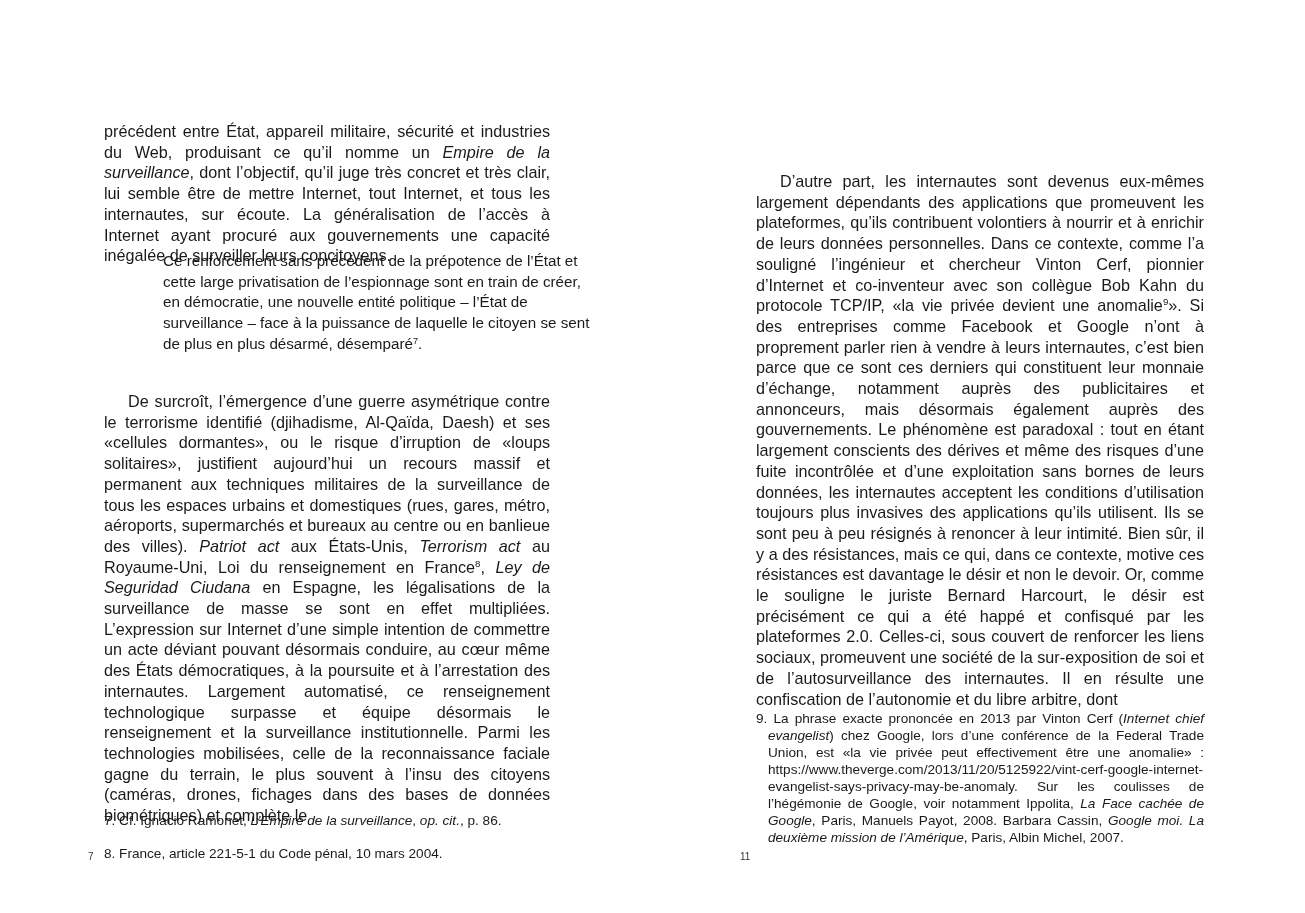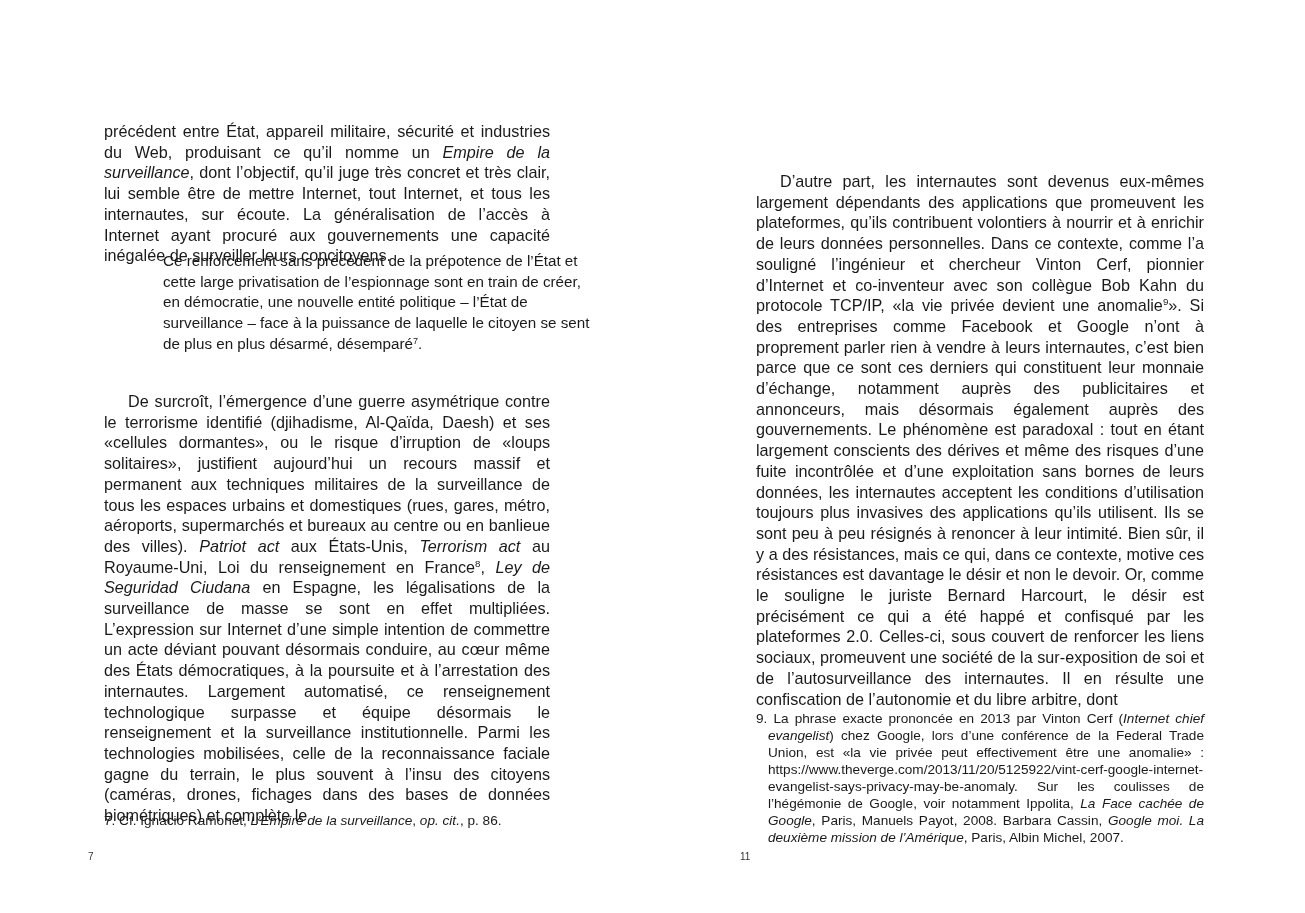--- a/index.html
+++ b/index.html
@@ -50,20 +50,21 @@
   <div class="quote" style="top:251px;margin-left:32px;">
     <p><span>Ce renforcement sans précédent de la prépotence de l’État et cette large privatisation de l’espionnage sont en train de créer, en démocratie, une nouvelle entité politique – l’État de surveillance – face à la puissance de laquelle le citoyen se sent de plus en plus désarmé, désemparé</span><sup>7</sup><span>.</span></p>
   </div>
 
   <div class="body-text" style="top:375px;">
     <p class="indent"><span>De surcroît, l’émergence d’une guerre asymétrique contre le terrorisme identifié (djihadisme, Al-Qaïda, Daesh) et ses «cellules dormantes», ou le risque d’irruption de «loups solitaires», justifient aujourd’hui un recours massif et permanent aux techniques militaires de la surveillance de tous les espaces urbains et domestiques (rues, gares, métro, aéroports, supermarchés et bureaux au centre ou en banlieue des villes). </span><em>Patriot act</em><span> aux États-Unis, </span><em>Terrorism act</em><span> au Royaume-Uni, Loi du renseignement en France</span><sup>8</sup><span>, </span><em>Ley de Seguridad Ciudana</em><span> en Espagne, les légalisations de la surveillance de masse se sont en effet multipliées. L’expression sur Internet d’une simple intention de commettre un acte déviant pouvant désormais conduire, au cœur même des États démocratiques, à la poursuite et à l’arrestation des internautes. Largement automatisé, ce renseignement technologique surpasse et équipe désormais le renseignement et la surveillance institutionnelle. Parmi les technologies mobilisées, celle de la reconnaissance faciale gagne du terrain, le plus souvent à l’insu des citoyens (caméras, drones, fichages dans des bases de données biométriques) et complète le</span></p>
   </div>
 
   <div class="notes" style="top:796px;">
     <p class="note"><span>7. Cf. Ignacio Ramonet, </span><em>L’Empire de la surveillance</em><span>, </span><em>op. cit.</em><span>, p. 86.</span></p>
+    <p class="note">8. France, article 221-5-1 du Code pénal, 10 mars 2004.</p>
   </div>
 
   <div class="folio" style="left:0; top:851px;">7</div>
 </div>
 
 <div class="page right">
 
   <div class="body-text" style="top:155px;">
     <p class="indent"><span>D’autre part, les internautes sont devenus eux-mêmes largement dépendants des applications que promeuvent les plateformes, qu’ils contribuent volontiers à nourrir et à enrichir de leurs données personnelles. Dans ce contexte, comme l’a souligné l’ingénieur et chercheur Vinton Cerf, pionnier d’Internet et co-inventeur avec son collègue Bob Kahn du protocole TCP/IP, «la vie privée devient une anomalie</span><sup>9</sup><span>». Si des entreprises comme Facebook et Google n’ont à proprement parler rien à vendre à leurs internautes, c’est bien parce que ce sont ces derniers qui constituent leur monnaie d’échange, notamment auprès des publicitaires et annonceurs, mais désormais également auprès des gouvernements. Le phénomène est paradoxal : tout en étant largement conscients des dérives et même des risques d’une fuite incontrôlée et d’une exploitation sans bornes de leurs données, les internautes acceptent les conditions d’utilisation toujours plus invasives des applications qu’ils utilisent. Ils se sont peu à peu résignés à renoncer à leur intimité. Bien sûr, il y a des résistances, mais ce qui, dans ce contexte, motive ces résistances est davantage le désir et non le devoir. Or, comme le souligne le juriste Bernard Harcourt, le désir est précisément ce qui a été happé et confisqué par les plateformes 2.0. Celles-ci, sous couvert de renforcer les liens sociaux, promeuvent une société de la sur-exposition de soi et de l’autosurveillance des internautes. Il en résulte une confiscation de l’autonomie et du libre arbitre, dont</span></p>
   </div>

